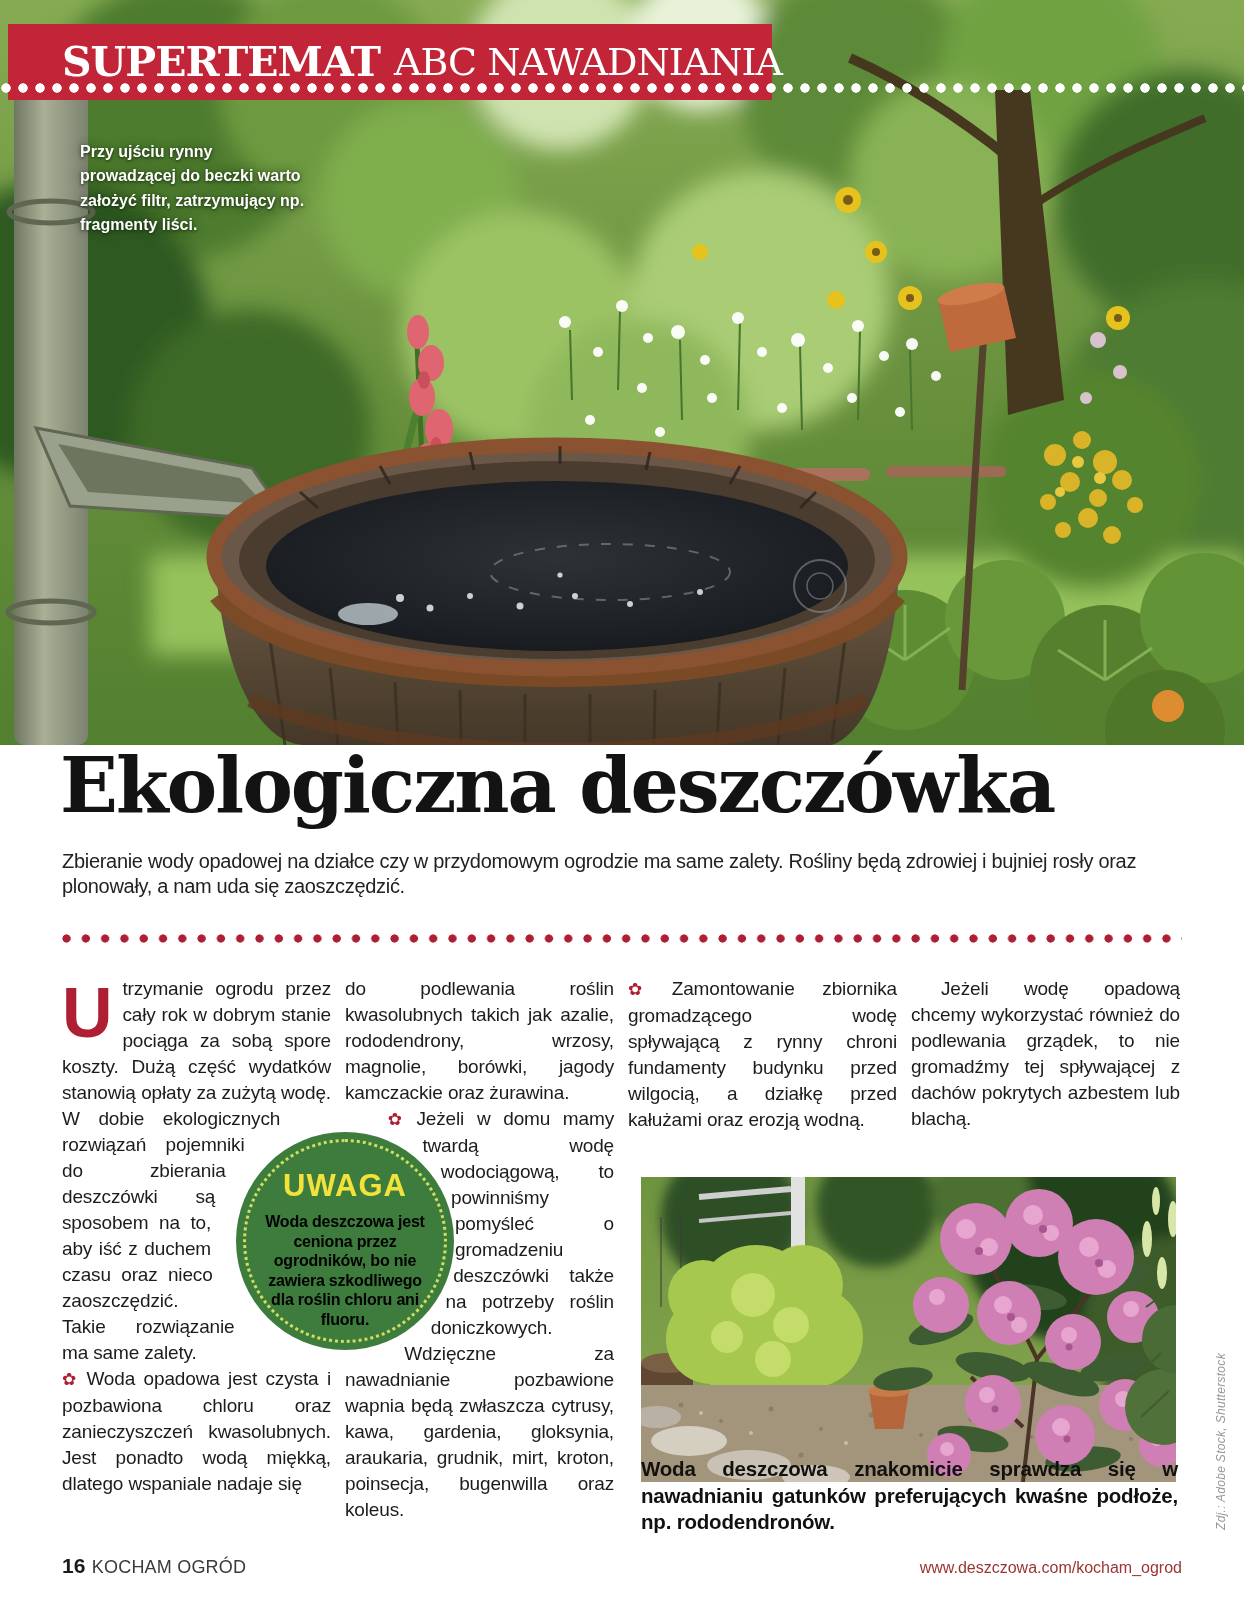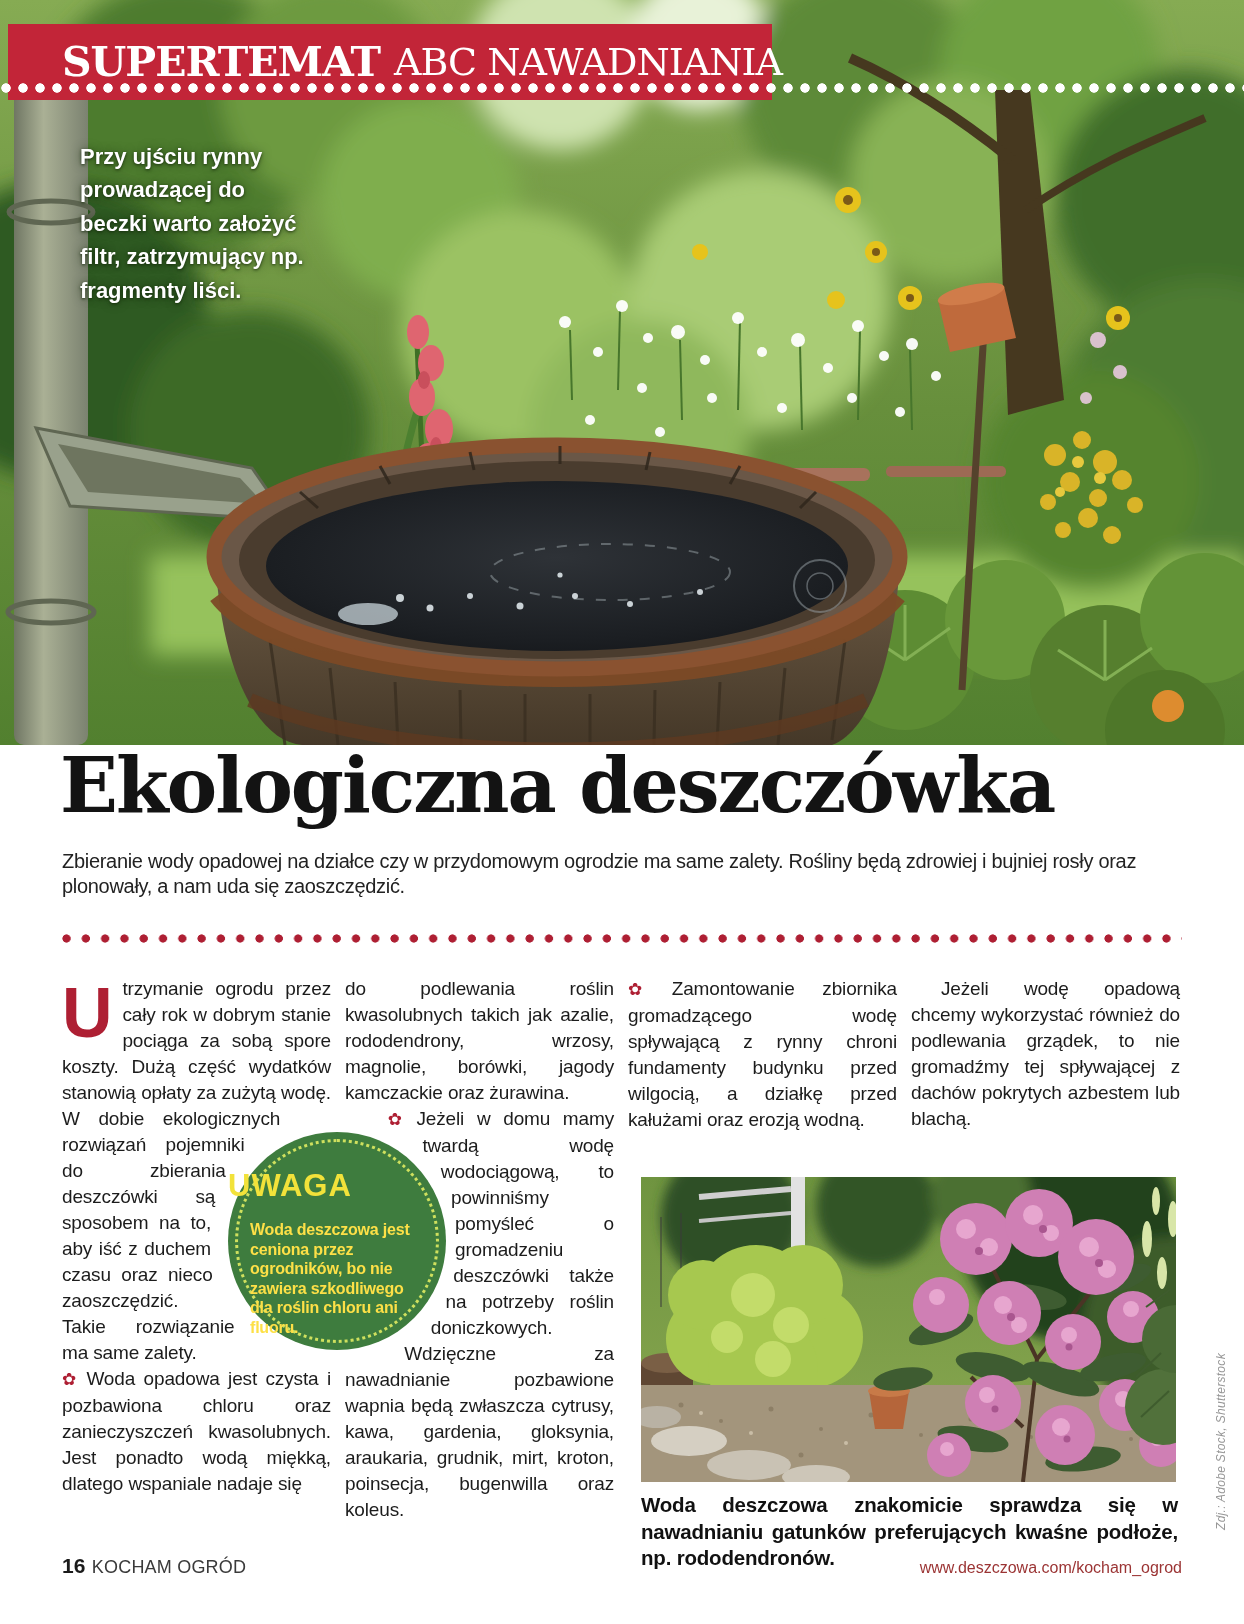--- a/index.html
+++ b/index.html
@@ -23,21 +23,21 @@
     background:var(--banner-red);display:flex;align-items:center;padding-left:54px;
     white-space:nowrap;z-index:3;}
   .banner .b-bold{font-family:"DejaVu Serif",serif;font-weight:bold;color:#fff;font-size:41px;letter-spacing:-1px;}
   .banner .b-light{font-family:"DejaVu Serif",serif;font-weight:normal;color:#fff;font-size:38px;margin-left:14px;letter-spacing:-1px;}
 
   .dots-white{position:absolute;left:0;top:82px;width:1244px;height:13px;z-index:4;
     background-image:radial-gradient(circle at 6px 6px,#ffffff 4.4px,rgba(255,255,255,0) 5px);
     background-size:17px 13px;background-repeat:repeat-x;}
 
   .hero-caption{position:absolute;left:80px;top:140px;width:232px;z-index:3;
-    color:#fff;font-weight:bold;font-size:22px;line-height:1.52;
+    color:#fff;font-weight:bold;font-size:16px;line-height:1.52;
     text-shadow:0 1px 3px rgba(20,40,10,.85),0 0 10px rgba(20,40,10,.5);}
 
   
   .title{position:absolute;left:60px;top:746px;width:1126px;
     font-family:"DejaVu Serif",serif;font-weight:bold;color:#131313;
     font-size:76px;line-height:1.04;letter-spacing:-2px;white-space:nowrap;}
   .lede{position:absolute;left:62px;top:849px;width:1128px;
     color:#222;font-size:20px;line-height:1.27;letter-spacing:-0.3px;}
   .dots-red{position:absolute;left:62px;top:934px;width:1120px;height:10px;
     background-image:radial-gradient(circle at 4.5px 4.5px,var(--accent-red) 3.8px,rgba(0,0,0,0) 4.4px);
@@ -53,33 +53,33 @@
   .flower{color:var(--accent-red);font-size:17px;margin-right:7px;}
   .indent{text-indent:30px;}
 
   .shim{display:block;}
   .shim-col1{float:right;width:120px;height:392px;
     shape-outside:circle(115px at 122px 266px);shape-margin:7px;}
   .shim-col2{float:left;width:110px;height:392px;
     shape-outside:circle(115px at -12px 266px);shape-margin:7px;}
 
   
-  .uwaga{position:absolute;left:228px;top:1132px;width:218px;height:218px;border-radius:50%;
-    background:var(--uwaga-green);z-index:5;}
+  .uwaga{position:absolute;left:236px;top:1132px;width:218px;height:218px;border-radius:50%;
+    background:var(--uwaga-green);z-index:5;text-align:center;}
   .uwaga::before{content:"";position:absolute;inset:7px;border-radius:50%;
     border:3.5px dotted var(--uwaga-dots);}
   .uwaga-title{position:relative;margin-top:36px;color:var(--uwaga-yellow);
     font-weight:bold;font-size:31px;letter-spacing:1px;}
-  .uwaga-body{position:relative;margin:16px 22px 0;color:#fde047;font-weight:bold;
+  .uwaga-body{position:relative;margin:8px 22px 0;color:#000000;font-weight:bold;
     font-size:16px;line-height:1.22;letter-spacing:-0.2px;}
 
   
   .photo2{position:absolute;left:641px;top:1177px;width:535px;height:305px;overflow:hidden;}
   .photo2 svg{display:block;}
-  .photo2-caption{position:absolute;left:641px;top:1492px;width:537px;
+  .photo2-caption{position:absolute;left:641px;top:1456px;width:537px;
     color:#111;font-weight:bold;font-size:20.5px;line-height:1.3;letter-spacing:-0.2px;text-align:justify;}
 
   .credit{position:absolute;right:16px;top:1290px;height:240px;
     writing-mode:vertical-rl;transform:rotate(180deg);
     color:#979797;font-style:italic;font-size:12px;letter-spacing:.3px;}
 
   
   .footer{position:absolute;left:62px;top:1554px;width:1120px;display:flex;
     justify-content:space-between;align-items:baseline;}
   .pageno{font-weight:bold;font-size:21px;color:#1a1a1a;}

